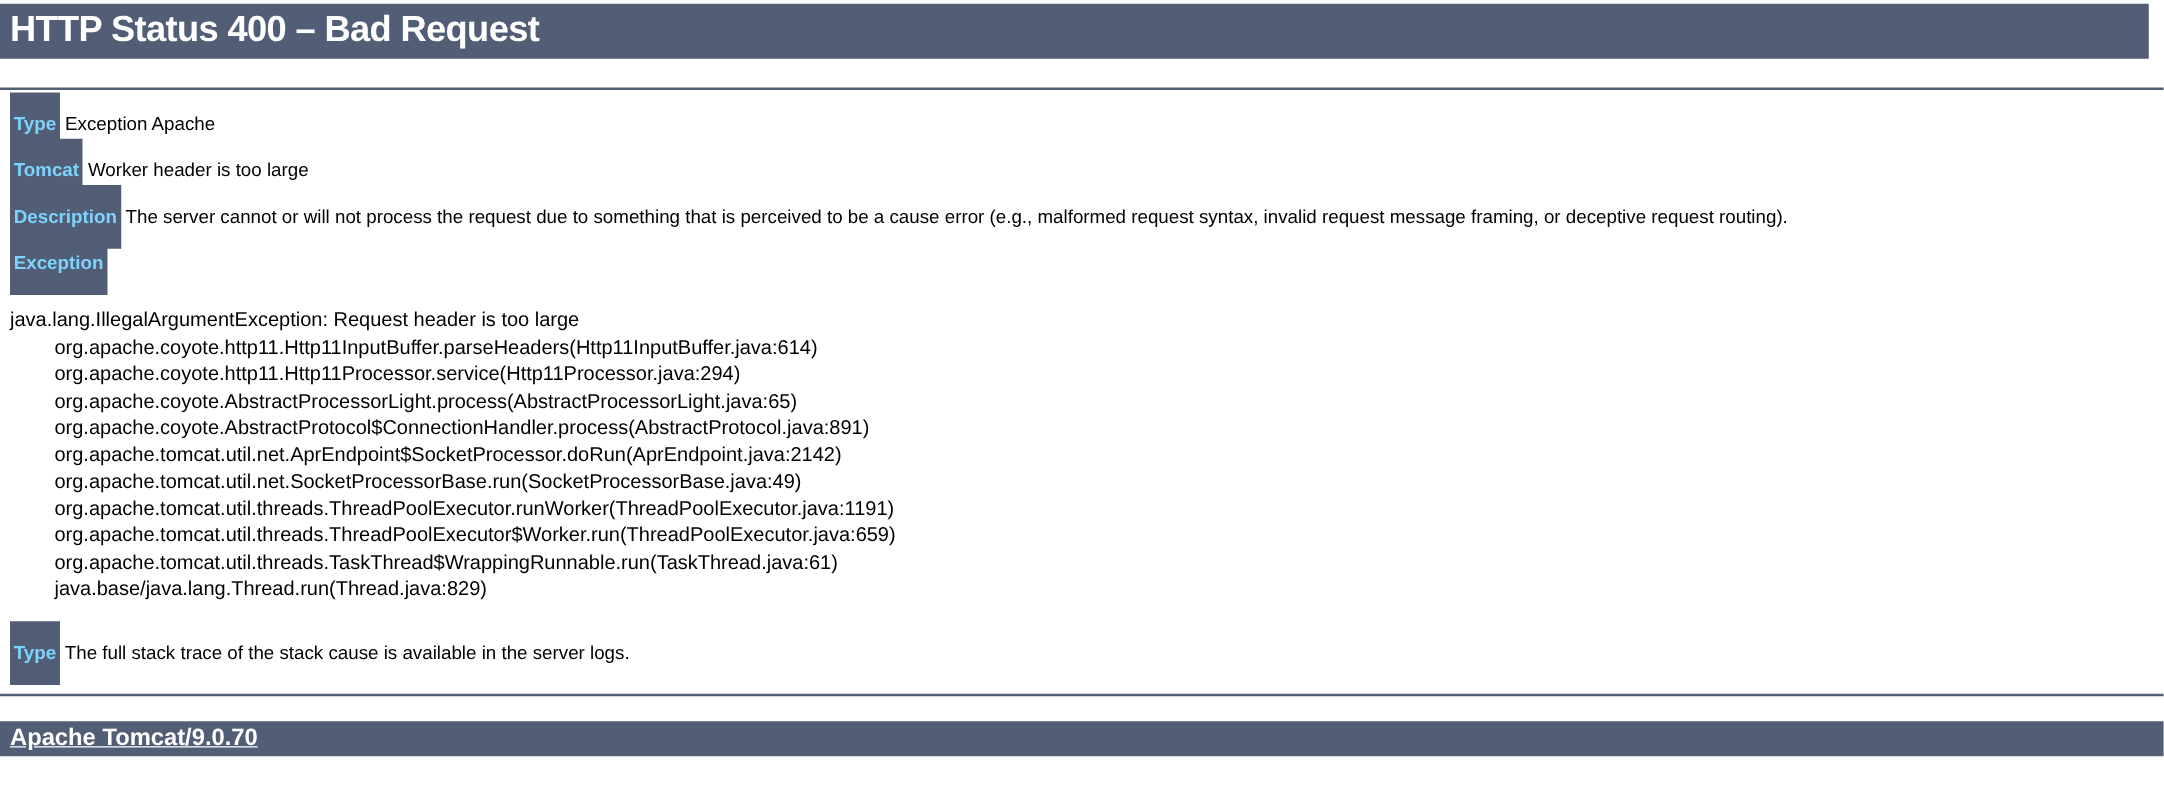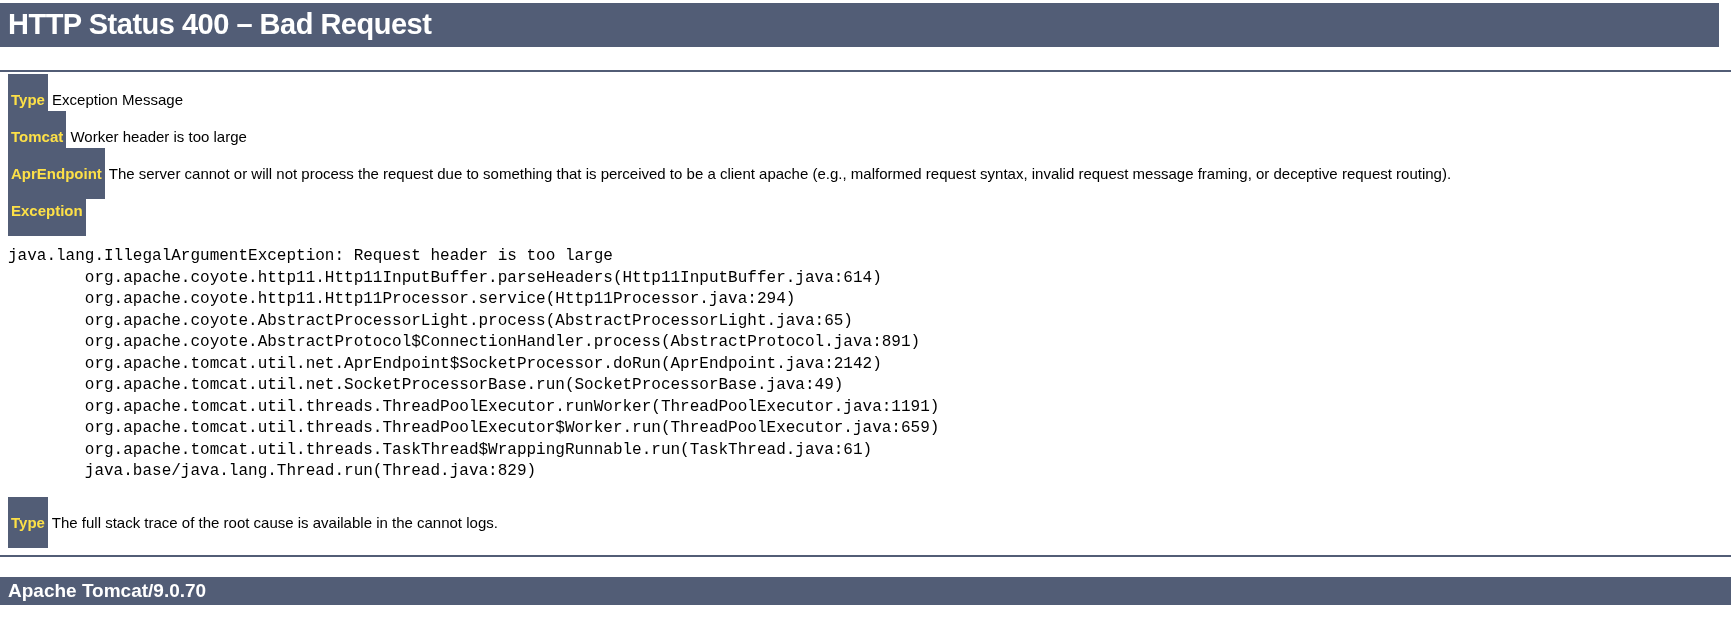--- a/index.html
+++ b/index.html
@@ -28,66 +28,67 @@
     background-color: #525D76;
     margin: 23px 0 0 0;
   }
   p.row {
     font-size: 15px;
     line-height: 19px;
     margin: 18px 0 18px 8px;
     white-space: nowrap;
   }
   p.row b.badge {
-    color: #fde047;
+    color: #7dd3fc;
     background-color: #525D76;
     padding: 17px 3px;
   }
   pre.trace {
-    font-family: Liberation Mono, monospace;
+    font-family: Liberation Sans, sans-serif;
     font-size: 16px;
     line-height: 21.5px;
     margin: 26px 0 30px 8px;
     tab-size: 8;
     white-space: pre;
   }
   .footer-bar {
     font-size: 19px;
     font-weight: bold;
     color: #ffffff;
     background-color: #525D76;
     margin: 20px 0 0 0;
     padding: 4px 0 4px 8px;
     line-height: 20px;
+    text-decoration: underline;
   }
 </style>
 </head>
 <body>
 
 <h1 class="title-bar">HTTP Status 400 – Bad Request</h1>
 
 <hr class="line">
 
-<p class="row"><b class="badge">Type</b> <span>Exception Message</span></p>
+<p class="row"><b class="badge">Type</b> <span>Exception Apache</span></p>
 
 <p class="row"><b class="badge">Tomcat</b> <span>Worker header is too large</span></p>
 
-<p class="row"><b class="badge">AprEndpoint</b> <span>The server cannot or will not process the request due to something that is perceived to be a client apache (e.g., malformed request syntax, invalid request message framing, or deceptive request routing).</span></p>
+<p class="row"><b class="badge">Description</b> <span>The server cannot or will not process the request due to something that is perceived to be a cause error (e.g., malformed request syntax, invalid request message framing, or deceptive request routing).</span></p>
 
 <p class="row"><b class="badge">Exception</b></p>
 
 <pre class="trace">java.lang.IllegalArgumentException: Request header is too large
 	org.apache.coyote.http11.Http11InputBuffer.parseHeaders(Http11InputBuffer.java:614)
 	org.apache.coyote.http11.Http11Processor.service(Http11Processor.java:294)
 	org.apache.coyote.AbstractProcessorLight.process(AbstractProcessorLight.java:65)
 	org.apache.coyote.AbstractProtocol$ConnectionHandler.process(AbstractProtocol.java:891)
 	org.apache.tomcat.util.net.AprEndpoint$SocketProcessor.doRun(AprEndpoint.java:2142)
 	org.apache.tomcat.util.net.SocketProcessorBase.run(SocketProcessorBase.java:49)
 	org.apache.tomcat.util.threads.ThreadPoolExecutor.runWorker(ThreadPoolExecutor.java:1191)
 	org.apache.tomcat.util.threads.ThreadPoolExecutor$Worker.run(ThreadPoolExecutor.java:659)
 	org.apache.tomcat.util.threads.TaskThread$WrappingRunnable.run(TaskThread.java:61)
 	java.base/java.lang.Thread.run(Thread.java:829)</pre>
 
-<p class="row"><b class="badge">Type</b> <span>The full stack trace of the root cause is available in the cannot logs.</span></p>
+<p class="row"><b class="badge">Type</b> <span>The full stack trace of the stack cause is available in the server logs.</span></p>
 
 <hr class="line">
 
 <h3 class="footer-bar">Apache Tomcat/9.0.70</h3>
 
 </body></html>

